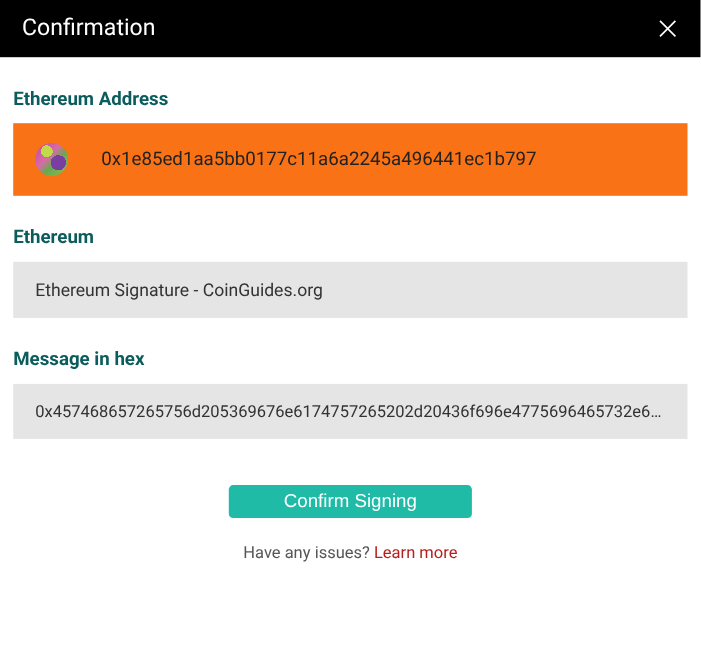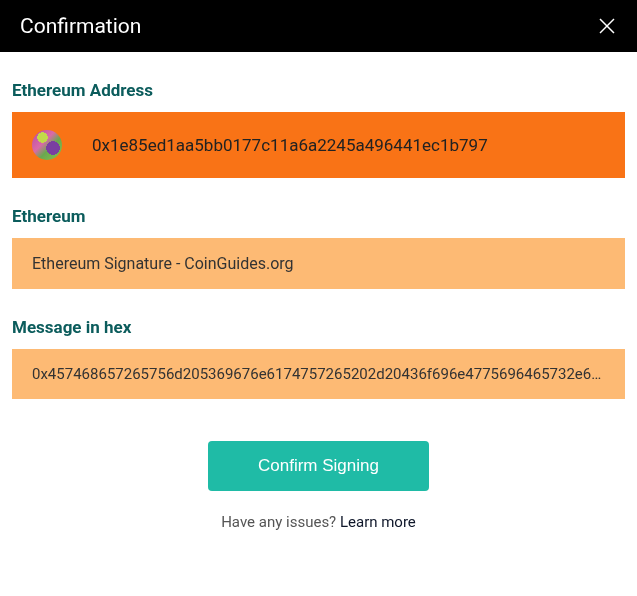--- a/index.html
+++ b/index.html
@@ -39,21 +39,21 @@
     .section {
       margin-bottom: 28px;
     }
     .section-label {
       font-size: 17px;
       font-weight: 700;
       color: #0b5c5c;
       margin-bottom: 12px;
     }
     .field-box {
-      background: #fdba74;
+      background: #e5e5e5;
       padding: 16px 20px;
       font-size: 16px;
       color: #333333;
     }
     .address-box {
       background: #f97316;
       padding: 18px 20px;
       display: flex;
       align-items: center;
       gap: 30px;
@@ -82,32 +82,32 @@
       display: flex;
       flex-direction: column;
       align-items: center;
       margin-top: 42px;
       gap: 22px;
     }
     .confirm-btn {
       background: #1fbba6;
       color: #ffffff;
       border: none;
-      padding: 15px 50px;
+      padding: 5px 50px;
       font-size: 17px;
       font-weight: 500;
       border-radius: 4px;
       cursor: pointer;
     }
     .issues {
       font-size: 15px;
       color: #555555;
     }
     .learn-more {
-      color: #0f172a;
+      color: #b91c1c;
       text-decoration: none;
       cursor: pointer;
     }
   </style>
 </head>
 <body>
 
 <div class="header">
   <div class="header-title">Confirmation</div>
   <div class="close-btn">

